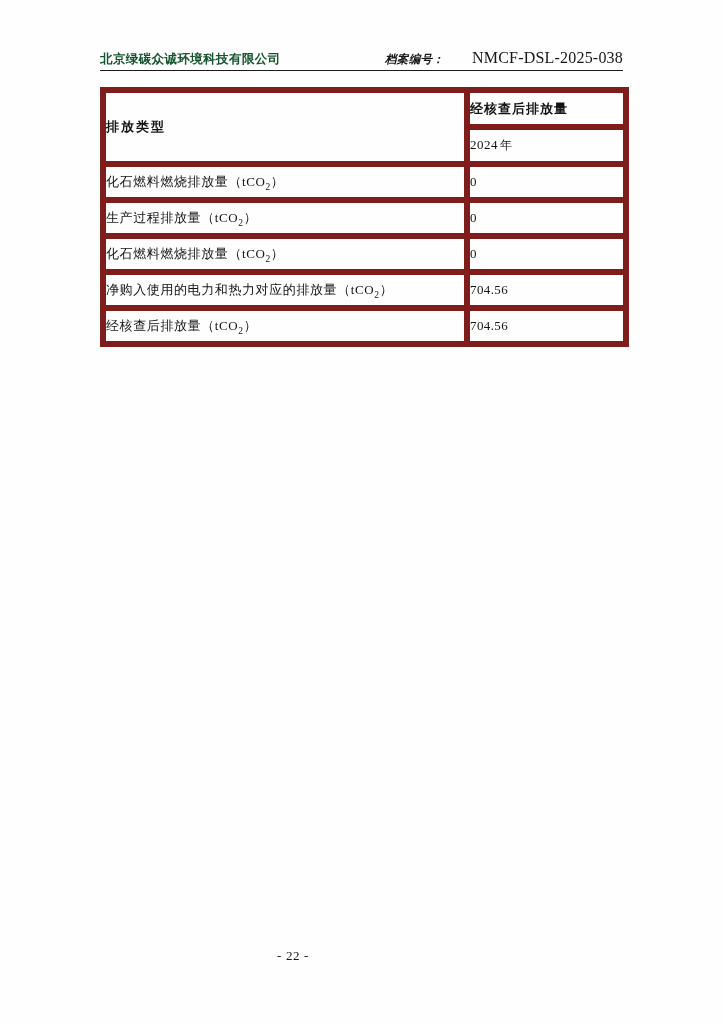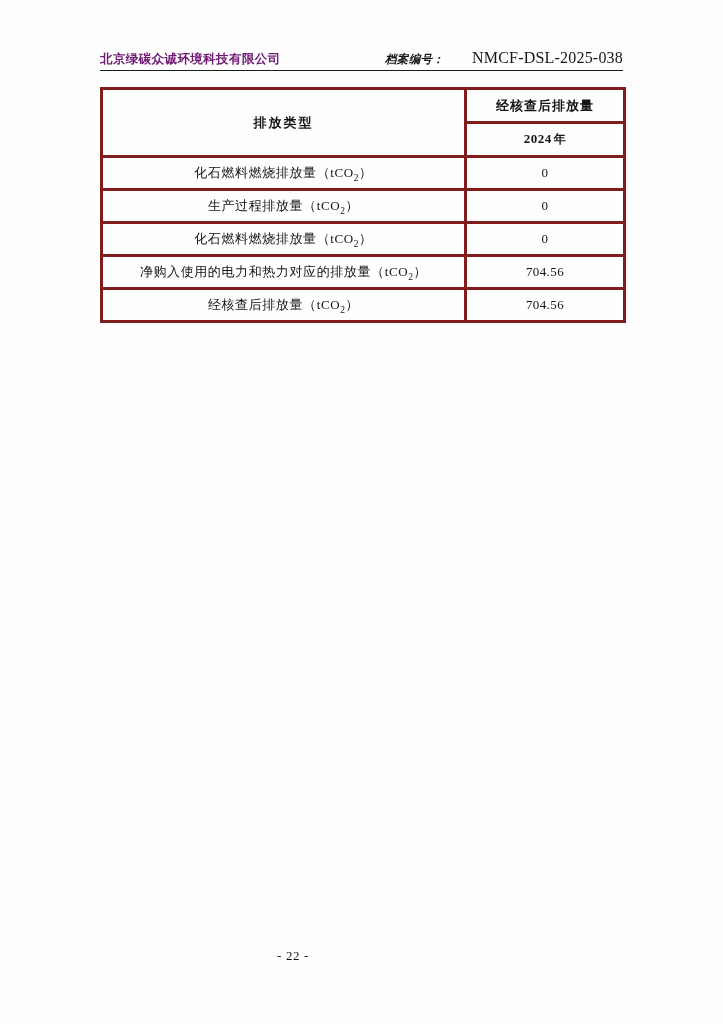--- a/index.html
+++ b/index.html
@@ -31,21 +31,21 @@
     width: 523px;
     display: flex;
     align-items: baseline;
     justify-content: space-between;
   }
   .header-left {
     font-size: 12.5px;
     font-weight: bold;
     letter-spacing: 0.4px;
     white-space: nowrap;
-    color: #701a75;
+    color: #14532d;
   }
   .header-right {
     display: flex;
     align-items: baseline;
     gap: 28px;
     white-space: nowrap;
   }
   .header-label {
     font-size: 11.5px;
     font-weight: bold;
@@ -73,22 +73,21 @@
     top: 87px;
     left: 100px;
     width: 523px;
   }
   table.emissions {
     border-collapse: collapse;
     width: 523px;
     table-layout: fixed;
   }
   table.emissions td, table.emissions th {
-    border: 3px solid #7f1d1d;
-    text-align: center;
+    border: 6px solid #7f1d1d;
     vertical-align: middle;
     font-size: 13px;
     color: #141414;
     padding: 0;
   }
   .col-type { width: 364px; }
   .col-val  { width: 159px; }
 
   .th-type {
     font-weight: bold;
@@ -96,21 +95,21 @@
     letter-spacing: 2px;
     height: 62px;
   }
   .th-val {
     font-weight: bold;
     font-size: 13px;
     letter-spacing: 1px;
     height: 31px;
   }
   .th-year {
-    font-weight: bold;
+    font-weight: normal;
     font-size: 13px;
     letter-spacing: 0.5px;
     height: 31px;
   }
   .th-year .yr-num { font-family: "Liberation Serif", serif; }
   .th-year .yr-unit { font-size: 12px; margin-left: 2px; }
 
   tr.data-row td {
     height: 30px;
     font-size: 13px;

